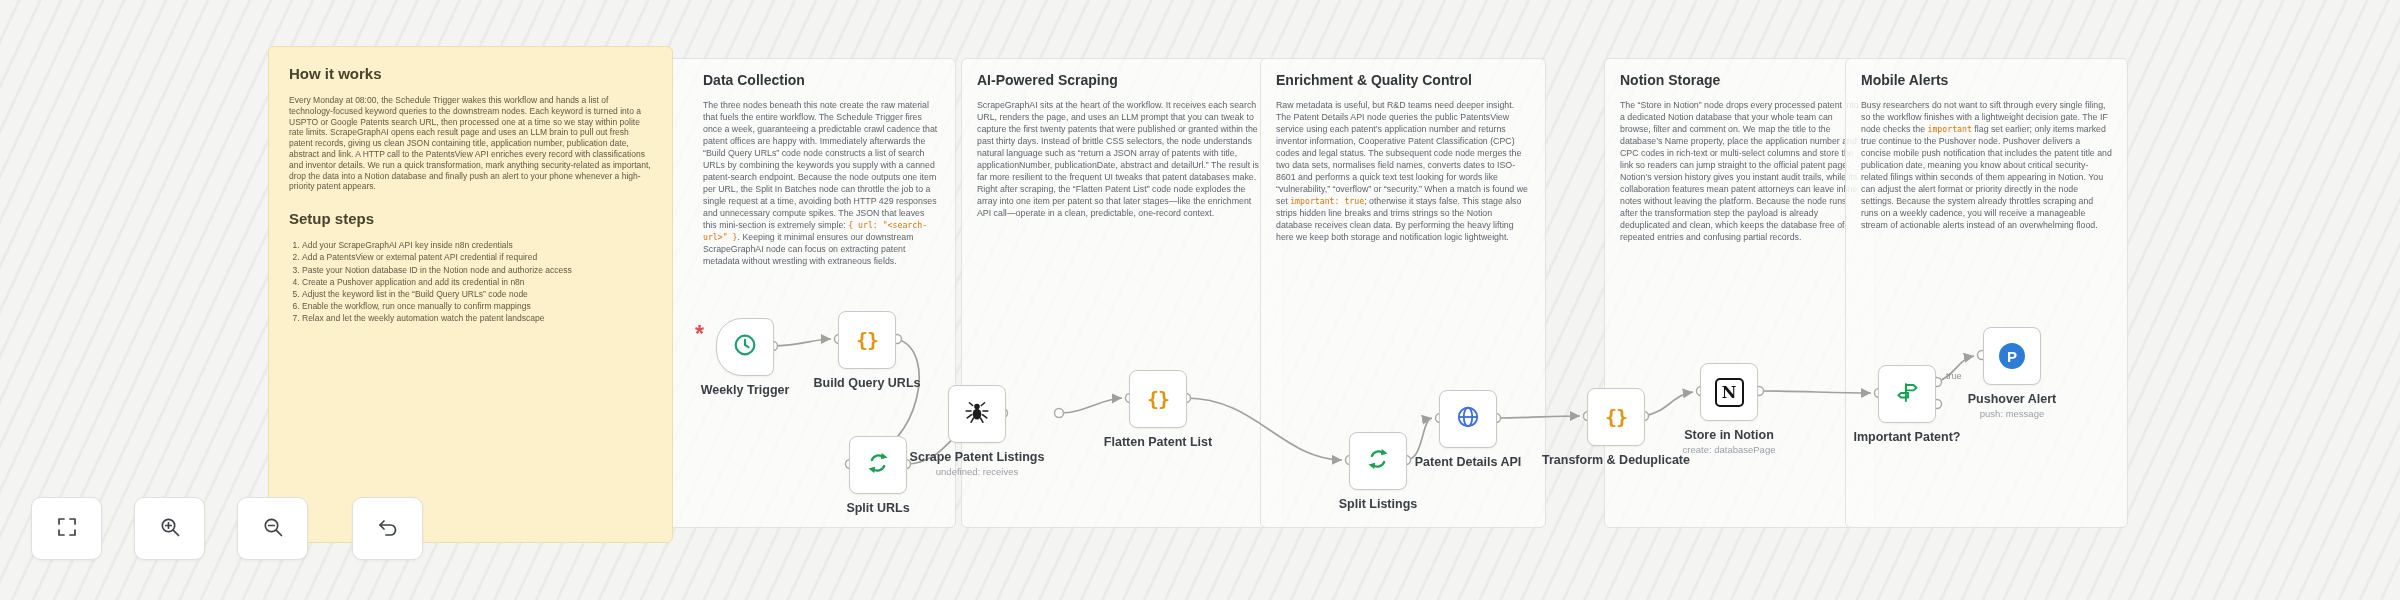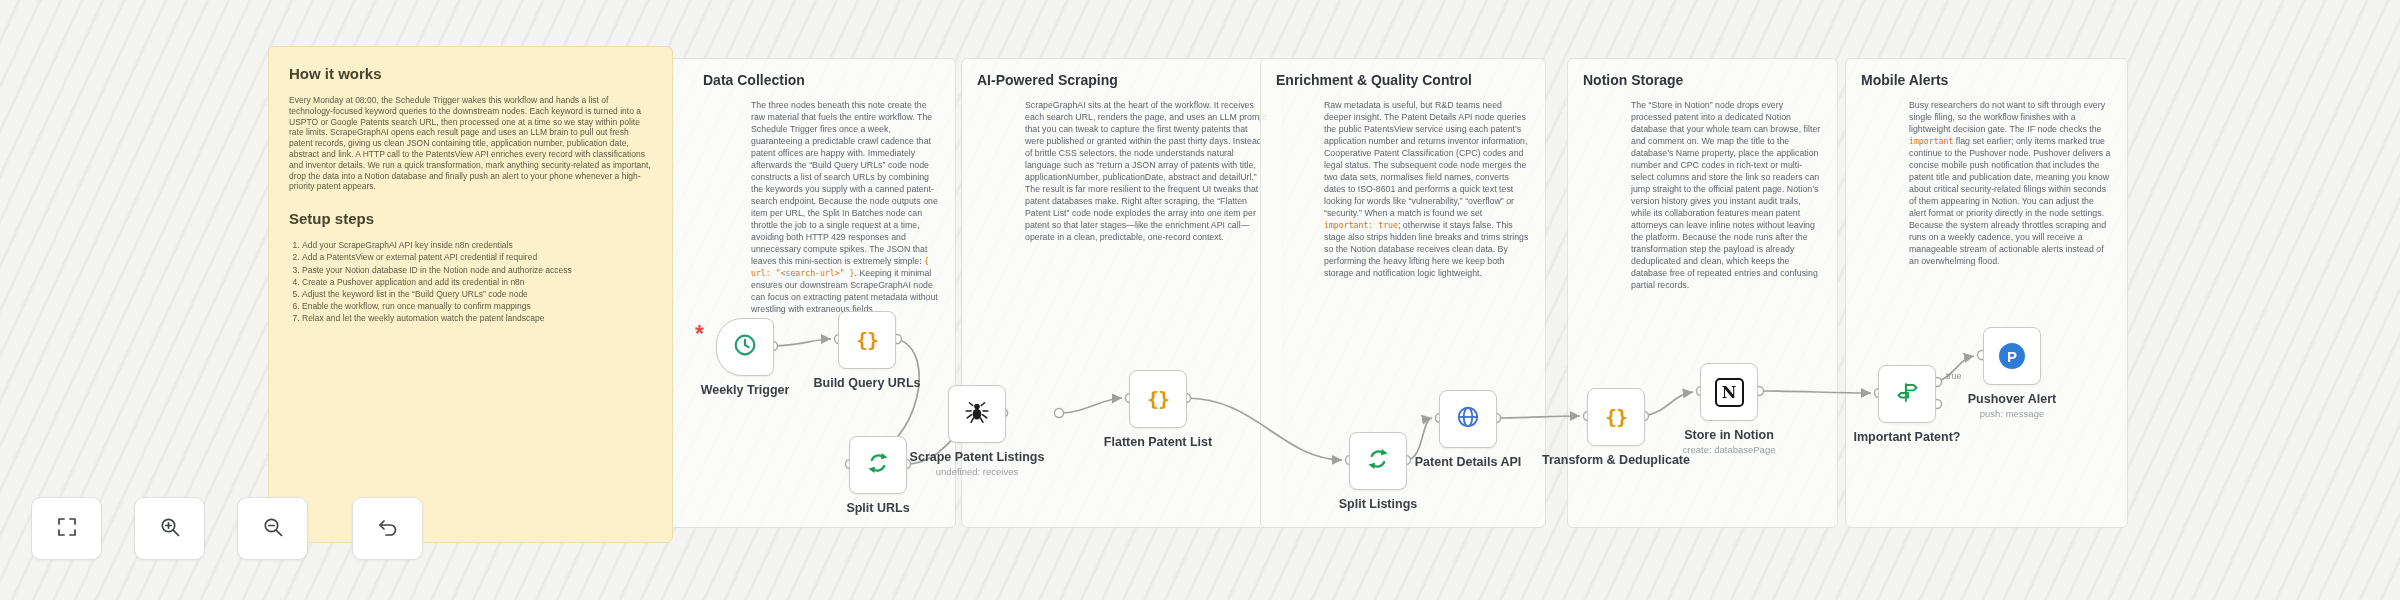--- a/index.html
+++ b/index.html
@@ -20,21 +20,21 @@
   .sticky p{font-size:8.5px;line-height:10.8px;color:#5f5a44;margin:0;}
   .sticky ol{font-size:8.5px;line-height:12.2px;color:#5f5a44;margin:0;padding-left:13px;}
   .sticky ol li{margin:0;}
   
   .panel{
     position:absolute;top:58px;height:470px;
     background:rgba(251,251,250,0.85);border:1px solid #e2e2df;border-radius:6px;
     padding:13px 15px;box-sizing:border-box;z-index:1;
   }
   .panel h3{font-size:14px;font-weight:700;color:#33373c;margin:0 0 11px;}
-  .panel .pbody{font-size:8.8px;line-height:12px;color:#5e646c;margin-left:48px;}
+  .panel .pbody{font-size:8.8px;line-height:12px;color:#5e646c;}
   .panel .pbody code{font-family:"DejaVu Sans Mono",monospace;font-size:8.2px;color:#d9730d;}
   
   svg.wires{position:absolute;left:0;top:0;z-index:2;pointer-events:none;}
   
   .node-wrap{position:absolute;width:170px;display:flex;flex-direction:column;align-items:center;z-index:3;cursor:pointer;}
   .node{
     width:56px;height:56px;background:#ffffff;border:1.6px solid #c9c9c6;border-radius:8px;
     display:flex;align-items:center;justify-content:center;box-shadow:0 1px 2px rgba(0,0,0,0.05);
   }
   .node.trigger{border-radius:26px 8px 8px 26px;}
@@ -77,21 +77,21 @@
   <div class="pbody">The three nodes beneath this note create the raw material that fuels the entire workflow. The Schedule Trigger fires once a week, guaranteeing a predictable crawl cadence that patent offices are happy with. Immediately afterwards the “Build Query URLs” code node constructs a list of search URLs by combining the keywords you supply with a canned patent-search endpoint. Because the node outputs one item per URL, the Split In Batches node can throttle the job to a single request at a time, avoiding both HTTP 429 responses and unnecessary compute spikes. The JSON that leaves this mini-section is extremely simple: <code>{ url: "&lt;search-url&gt;" }</code>. Keeping it minimal ensures our downstream ScrapeGraphAI node can focus on extracting patent metadata without wrestling with extraneous fields.</div>
 </div>
 <div class="panel" style="left:961px;width:322px;">
   <h3>AI-Powered Scraping</h3>
   <div class="pbody">ScrapeGraphAI sits at the heart of the workflow. It receives each search URL, renders the page, and uses an LLM prompt that you can tweak to capture the first twenty patents that were published or granted within the past thirty days. Instead of brittle CSS selectors, the node understands natural language such as “return a JSON array of patents with title, applicationNumber, publicationDate, abstract and detailUrl.” The result is far more resilient to the frequent UI tweaks that patent databases make. Right after scraping, the “Flatten Patent List” code node explodes the array into one item per patent so that later stages—like the enrichment API call—operate in a clean, predictable, one-record context.</div>
 </div>
 <div class="panel" style="left:1260px;width:286px;">
   <h3>Enrichment &amp; Quality Control</h3>
   <div class="pbody">Raw metadata is useful, but R&amp;D teams need deeper insight. The Patent Details API node queries the public PatentsView service using each patent’s application number and returns inventor information, Cooperative Patent Classification (CPC) codes and legal status. The subsequent code node merges the two data sets, normalises field names, converts dates to ISO-8601 and performs a quick text test looking for words like “vulnerability,” “overflow” or “security.” When a match is found we set <code>important: true</code>; otherwise it stays false. This stage also strips hidden line breaks and trims strings so the Notion database receives clean data. By performing the heavy lifting here we keep both storage and notification logic lightweight.</div>
 </div>
-<div class="panel" style="left:1567px;width:271px;">
+<div class="panel" style="left:1604px;width:271px;">
   <h3>Notion Storage</h3>
   <div class="pbody">The “Store in Notion” node drops every processed patent into a dedicated Notion database that your whole team can browse, filter and comment on. We map the title to the database’s Name property, place the application number and CPC codes in rich-text or multi-select columns and store the link so readers can jump straight to the official patent page. Notion’s version history gives you instant audit trails, while its collaboration features mean patent attorneys can leave inline notes without leaving the platform. Because the node runs after the transformation step the payload is already deduplicated and clean, which keeps the database free of repeated entries and confusing partial records.</div>
 </div>
 <div class="panel" style="left:1845px;width:283px;">
   <h3>Mobile Alerts</h3>
   <div class="pbody">Busy researchers do not want to sift through every single filing, so the workflow finishes with a lightweight decision gate. The IF node checks the <code>important</code> flag set earlier; only items marked true continue to the Pushover node. Pushover delivers a concise mobile push notification that includes the patent title and publication date, meaning you know about critical security-related filings within seconds of them appearing in Notion. You can adjust the alert format or priority directly in the node settings. Because the system already throttles scraping and runs on a weekly cadence, you will receive a manageable stream of actionable alerts instead of an overwhelming flood.</div>
 </div>
 
 <svg class="wires" width="2400" height="600" viewBox="0 0 2400 600">
   <defs>

